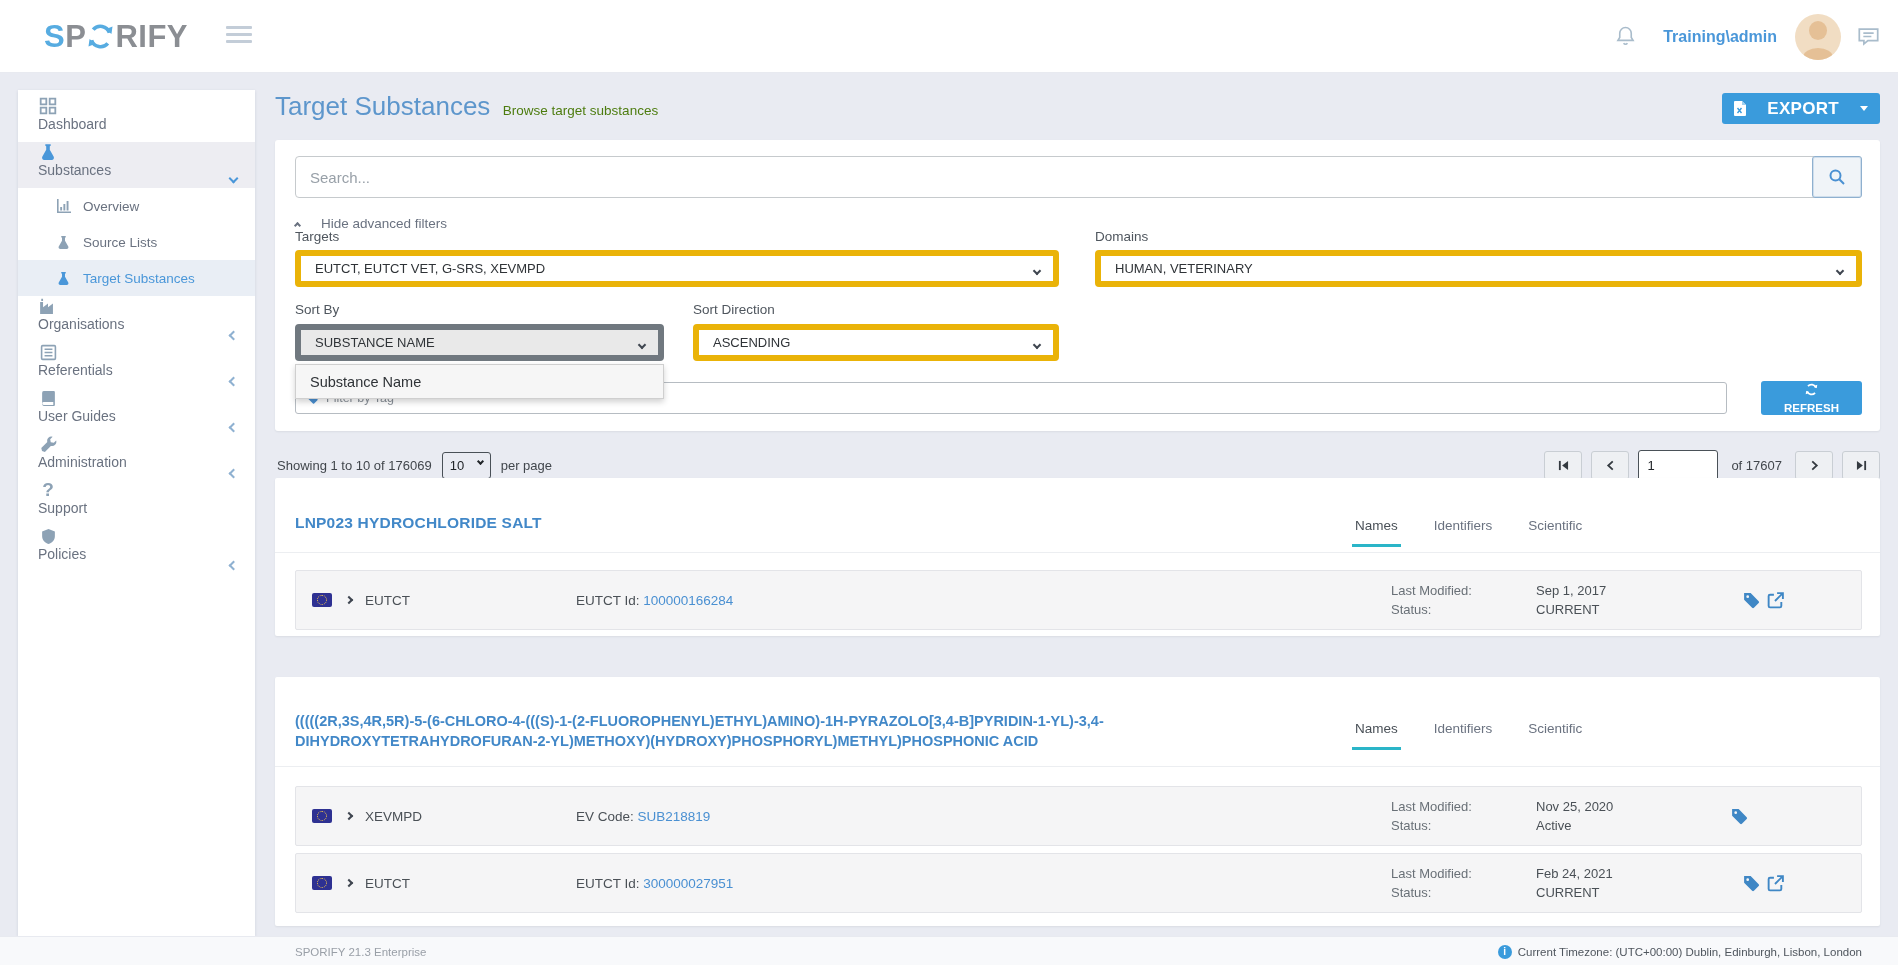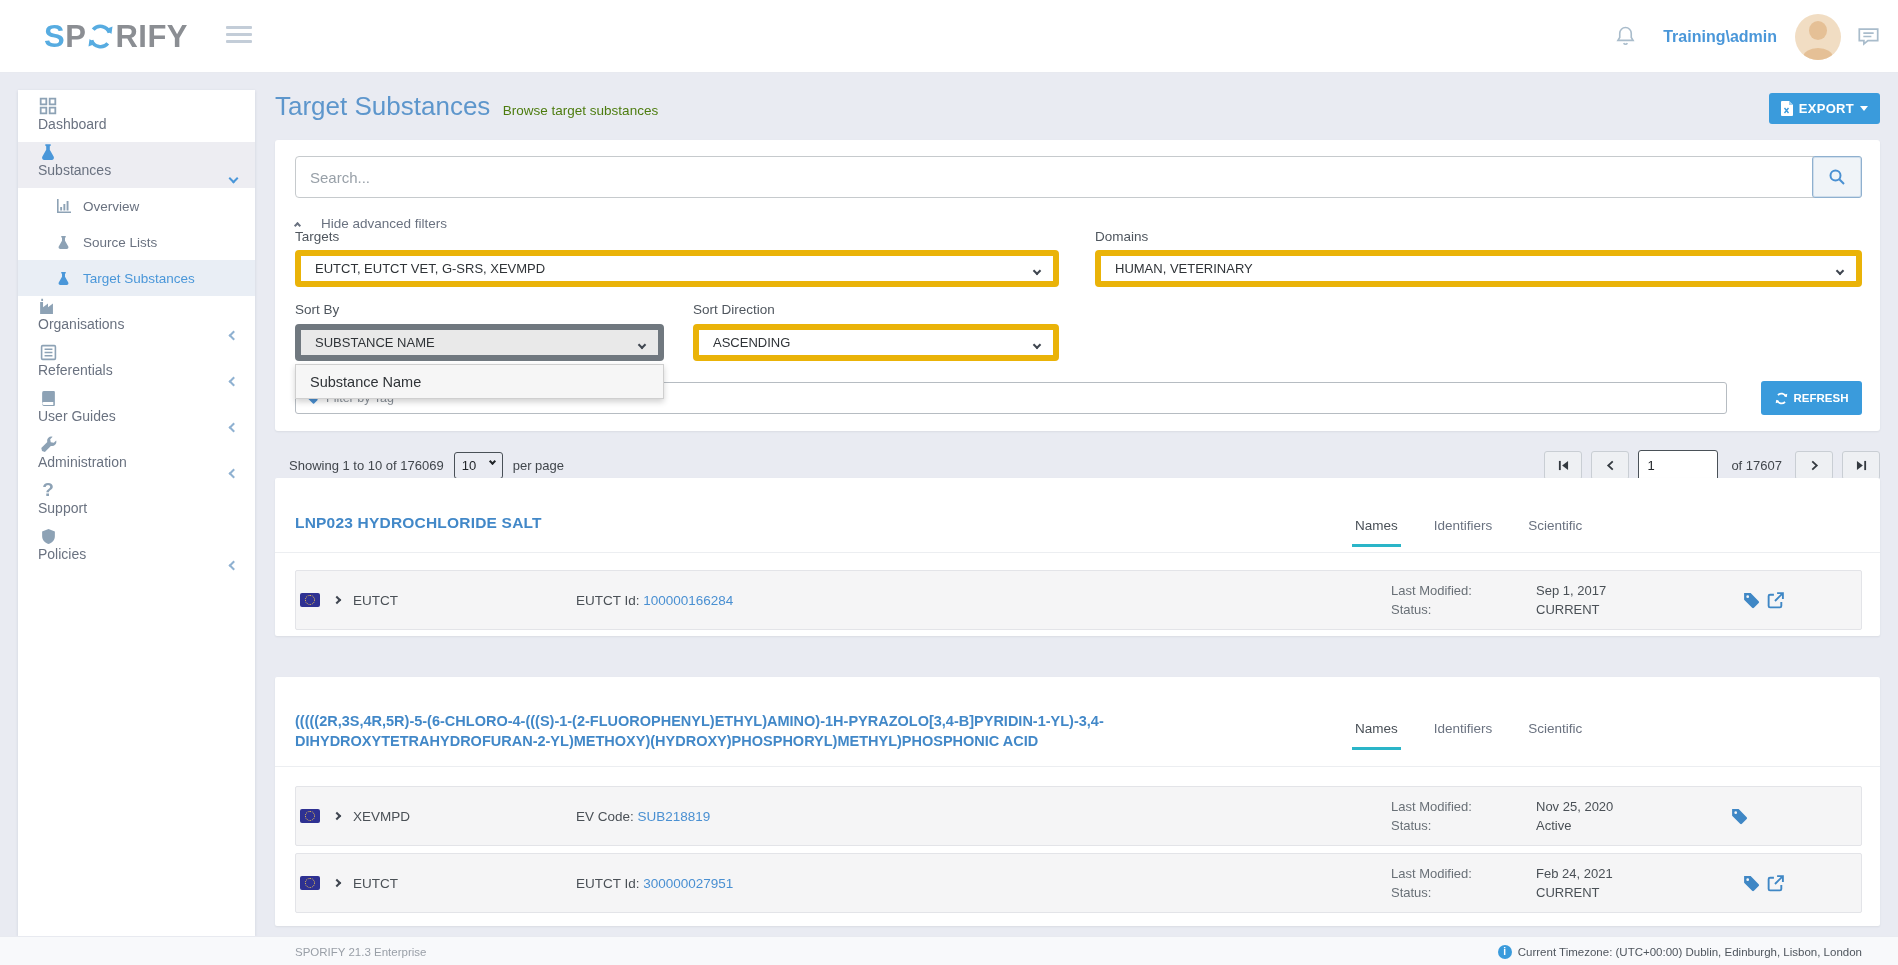--- a/index.html
+++ b/index.html
@@ -38,21 +38,21 @@
   .cv-left { transform:rotate(135deg); }
   .cv-right { transform:rotate(-45deg); }
   .chev-blue { color:#4a97d9; }
   .chev-gray { color:#8fb1d1; }
   .q-ico { font-size:19px; font-weight:800; color:#8da2b5; }
 
   
   .page-head { position:absolute; left:275px; top:91px; width:1605px; height:42px; z-index:5; }
   .page-title { display:inline; font-size:26px; font-weight:400; color:#5d96cc; }
   .page-sub { display:inline; font-size:13.5px; color:#4d7c0f; margin-left:8px; }
-  .export-btn { position:absolute; right:0; top:2px; height:31px; padding:0 12px; background:#3a9bdc; border:none; border-radius:3px; color:#fff; font-weight:bold; font-size:13px; letter-spacing:.3px; display:flex; align-items:center; gap:6px; cursor:pointer; font-family:inherit; }
+  .export-btn { position:absolute; right:0; top:2px; height:31px; padding:0 12px; background:#3a9bdc; border:none; border-radius:3px; color:#fff; font-weight:bold; font-size:17px; letter-spacing:.3px; display:flex; align-items:center; gap:21px; cursor:pointer; font-family:inherit; }
   .caret-down { width:0; height:0; border-left:4px solid transparent; border-right:4px solid transparent; border-top:5px solid #fff; }
 
   
   .panel { position:absolute; left:275px; top:140px; width:1605px; height:291px; background:#fff; border-radius:3px; box-shadow:0 1px 2px rgba(40,50,70,.08); z-index:5; }
   .search-wrap { position:absolute; left:20px; right:18px; top:16px; height:42px; }
   .search-input { width:100%; height:42px; border:1px solid #c6cacd; border-radius:4px; padding:0 60px 0 14px; font-size:15px; color:#333; font-family:inherit; outline:none; }
   .search-input::placeholder { color:#98a0a8; }
   .search-btn { position:absolute; right:0; top:0; width:50px; height:42px; background:#f0f4f8; border:1px solid #8fb0cf; box-shadow:inset 0 0 0 1px #cfdeec; border-radius:3px; display:flex; align-items:center; justify-content:center; cursor:pointer; }
   .hide-adv { position:absolute; left:20px; top:76px; font-size:13.5px; color:#6a7280; display:flex; align-items:center; gap:21px; cursor:pointer; }
   .hide-adv .cv { width:5px; height:5px; transform:rotate(-135deg); margin-top:3px; color:#6a7280; }
@@ -60,46 +60,46 @@
   .fselect { position:absolute; height:37px; border:6px solid #eab308; border-radius:4px; background:#fff; display:flex; align-items:center; padding:0 14px; font-size:13px; color:#2f3337; cursor:pointer; }
   .fselect .cv { position:absolute; right:13px; top:15px; color:#3f4650; width:6px; height:6px; }
   .lbl-targets { left:20px; top:89px; }  .sel-targets { left:20px; top:110px; width:764px; }
   .lbl-domains { left:820px; top:89px; } .sel-domains { left:820px; top:110px; width:767px; }
   .lbl-sortby { left:20px; top:162px; }  .sel-sortby { left:20px; top:184px; width:369px; background:#e9e9e9; border-color:#70787f; }
   .lbl-sortdir { left:418px; top:162px; } .sel-sortdir { left:418px; top:184px; width:366px; }
   .dd-panel { position:absolute; left:20px; top:224px; width:369px; height:35px; background:#f6f6f6; border:1px solid #cfcfcf; box-shadow:0 3px 6px rgba(0,0,0,.18); z-index:8; }
   .dd-option { height:100%; display:flex; align-items:center; padding-left:14px; font-size:14.5px; color:#2f3337; cursor:pointer; }
   .tag-input { position:absolute; left:20px; top:242px; width:1432px; height:32px; border:1px solid #b6bcc2; border-radius:3px; display:flex; align-items:center; padding:0 10px; gap:7px; cursor:text; background:#fff; }
   .tag-input .ph { font-size:12.5px; color:#8a9199; }
-  .refresh-btn { position:absolute; right:18px; top:241px; width:101px; height:34px; background:#3a9bdc; border:none; border-radius:3px; color:#fff; font-weight:bold; font-size:11.5px; display:flex; align-items:center; justify-content:center; gap:6px; cursor:pointer; font-family:inherit; }
+  .refresh-btn { position:absolute; right:18px; top:241px; width:101px; height:34px; background:#3a9bdc; border:none; border-radius:3px; color:#fff; font-weight:bold; font-size:11.5px; display:flex; align-items:center; justify-content:center; gap:6px; cursor:pointer; font-family:inherit;flex-direction:column; }
 
   
   .pager-row { position:absolute; left:275px; top:448px; width:1605px; height:34px; z-index:4; }
-  .pg-left { position:absolute; left:2px; top:0; height:34px; display:flex; align-items:center; font-size:13px; color:#41464c;margin-left:12px; }
+  .pg-left { position:absolute; left:2px; top:0; height:34px; display:flex; align-items:center; font-size:13px; color:#41464c; }
   .pp-select { width:49px; height:27px; border:1.5px solid #495057; border-radius:3px; display:flex; align-items:center; padding:0 7px; margin:0 10px; font-size:13px; color:#212529; cursor:pointer; position:relative; }
   .pp-select .cv { position:absolute; right:7px; top:9px; width:5px; height:5px; color:#212529; }
   .pg-right { position:absolute; right:0; top:0; height:34px; display:flex; align-items:center; gap:9px; }
   .pg-btn { width:38px; height:29px; background:#eef0f3; border:1px solid #c9ced4; border-radius:3px; display:flex; align-items:center; justify-content:center; cursor:pointer; color:#343a40; }
   .pg-input { width:80px; height:31px; border:1.5px solid #4a5158; border-radius:3px; padding:0 8px; font-size:13px; color:#212529; font-family:inherit; outline:none; }
   .pg-of { font-size:13px; color:#41464c; margin:0 4px; }
 
   
   .card { position:absolute; left:275px; width:1605px; background:#fff; border-radius:2px; box-shadow:0 1px 2px rgba(40,50,70,.08); z-index:4; }
   .card1 { top:478px; height:158px; }
   .card2 { top:677px; height:249px; }
   .c-title { position:absolute; left:20px; color:#4288c8; font-weight:bold; cursor:pointer; }
   .card1 .c-title { top:36px; font-size:15.5px; letter-spacing:.2px; }
   .card2 .c-title { top:34px; font-size:14.5px; width:915px; line-height:20px; }
   .tabs { position:absolute; left:1077px; display:flex; gap:30px; }
   .card1 .tabs { top:40px; } .card2 .tabs { top:44px; }
   .tab { font-size:13.5px; color:#6a7280; padding:0 3px 11px; cursor:pointer; }
   .tab.active { color:#495057; border-bottom:3px solid #2ab5c8; }
   .c-divider { position:absolute; left:0; right:0; border-top:1px solid #eceef1; }
   .card1 .c-divider { top:74px; } .card2 .c-divider { top:89px; }
-  .srow { position:absolute; left:20px; right:18px; height:60px; background:#f5f5f6; border:1px solid #e3e4e8; border-radius:2px; display:flex; align-items:center; padding-left:4px; font-size:13.5px; }
+  .srow { position:absolute; left:20px; right:18px; height:60px; background:#f5f5f6; border:1px solid #e3e4e8; border-radius:2px; display:flex; align-items:center; padding-left:16px; font-size:13.5px; }
   .flag { width:20px; height:14px; background:#2e3192; border-radius:2px; position:relative; flex:0 0 auto; }
   .flag:before { content:""; position:absolute; top:2px; left:5px; width:8px; height:8px; border:1px dotted #f5c84c; border-radius:50%; }
   .row-chev { margin-left:14px; color:#3f4650; display:flex; align-items:center; cursor:pointer; }
   .row-chev .cv { width:6px; height:6px; border-width:2px; }
   .src { margin-left:13px; color:#4a5056; }
   .idgrp { position:absolute; left:280px; color:#4a5056; }
   .idval { color:#4a90d2; text-decoration:none; cursor:pointer; }
   .modlbls, .modvals { position:absolute; display:flex; flex-direction:column; line-height:19px; font-size:13px; }
   .modlbls { left:1095px; color:#697077; }
   .modvals { left:1240px; color:#4a5056; }

